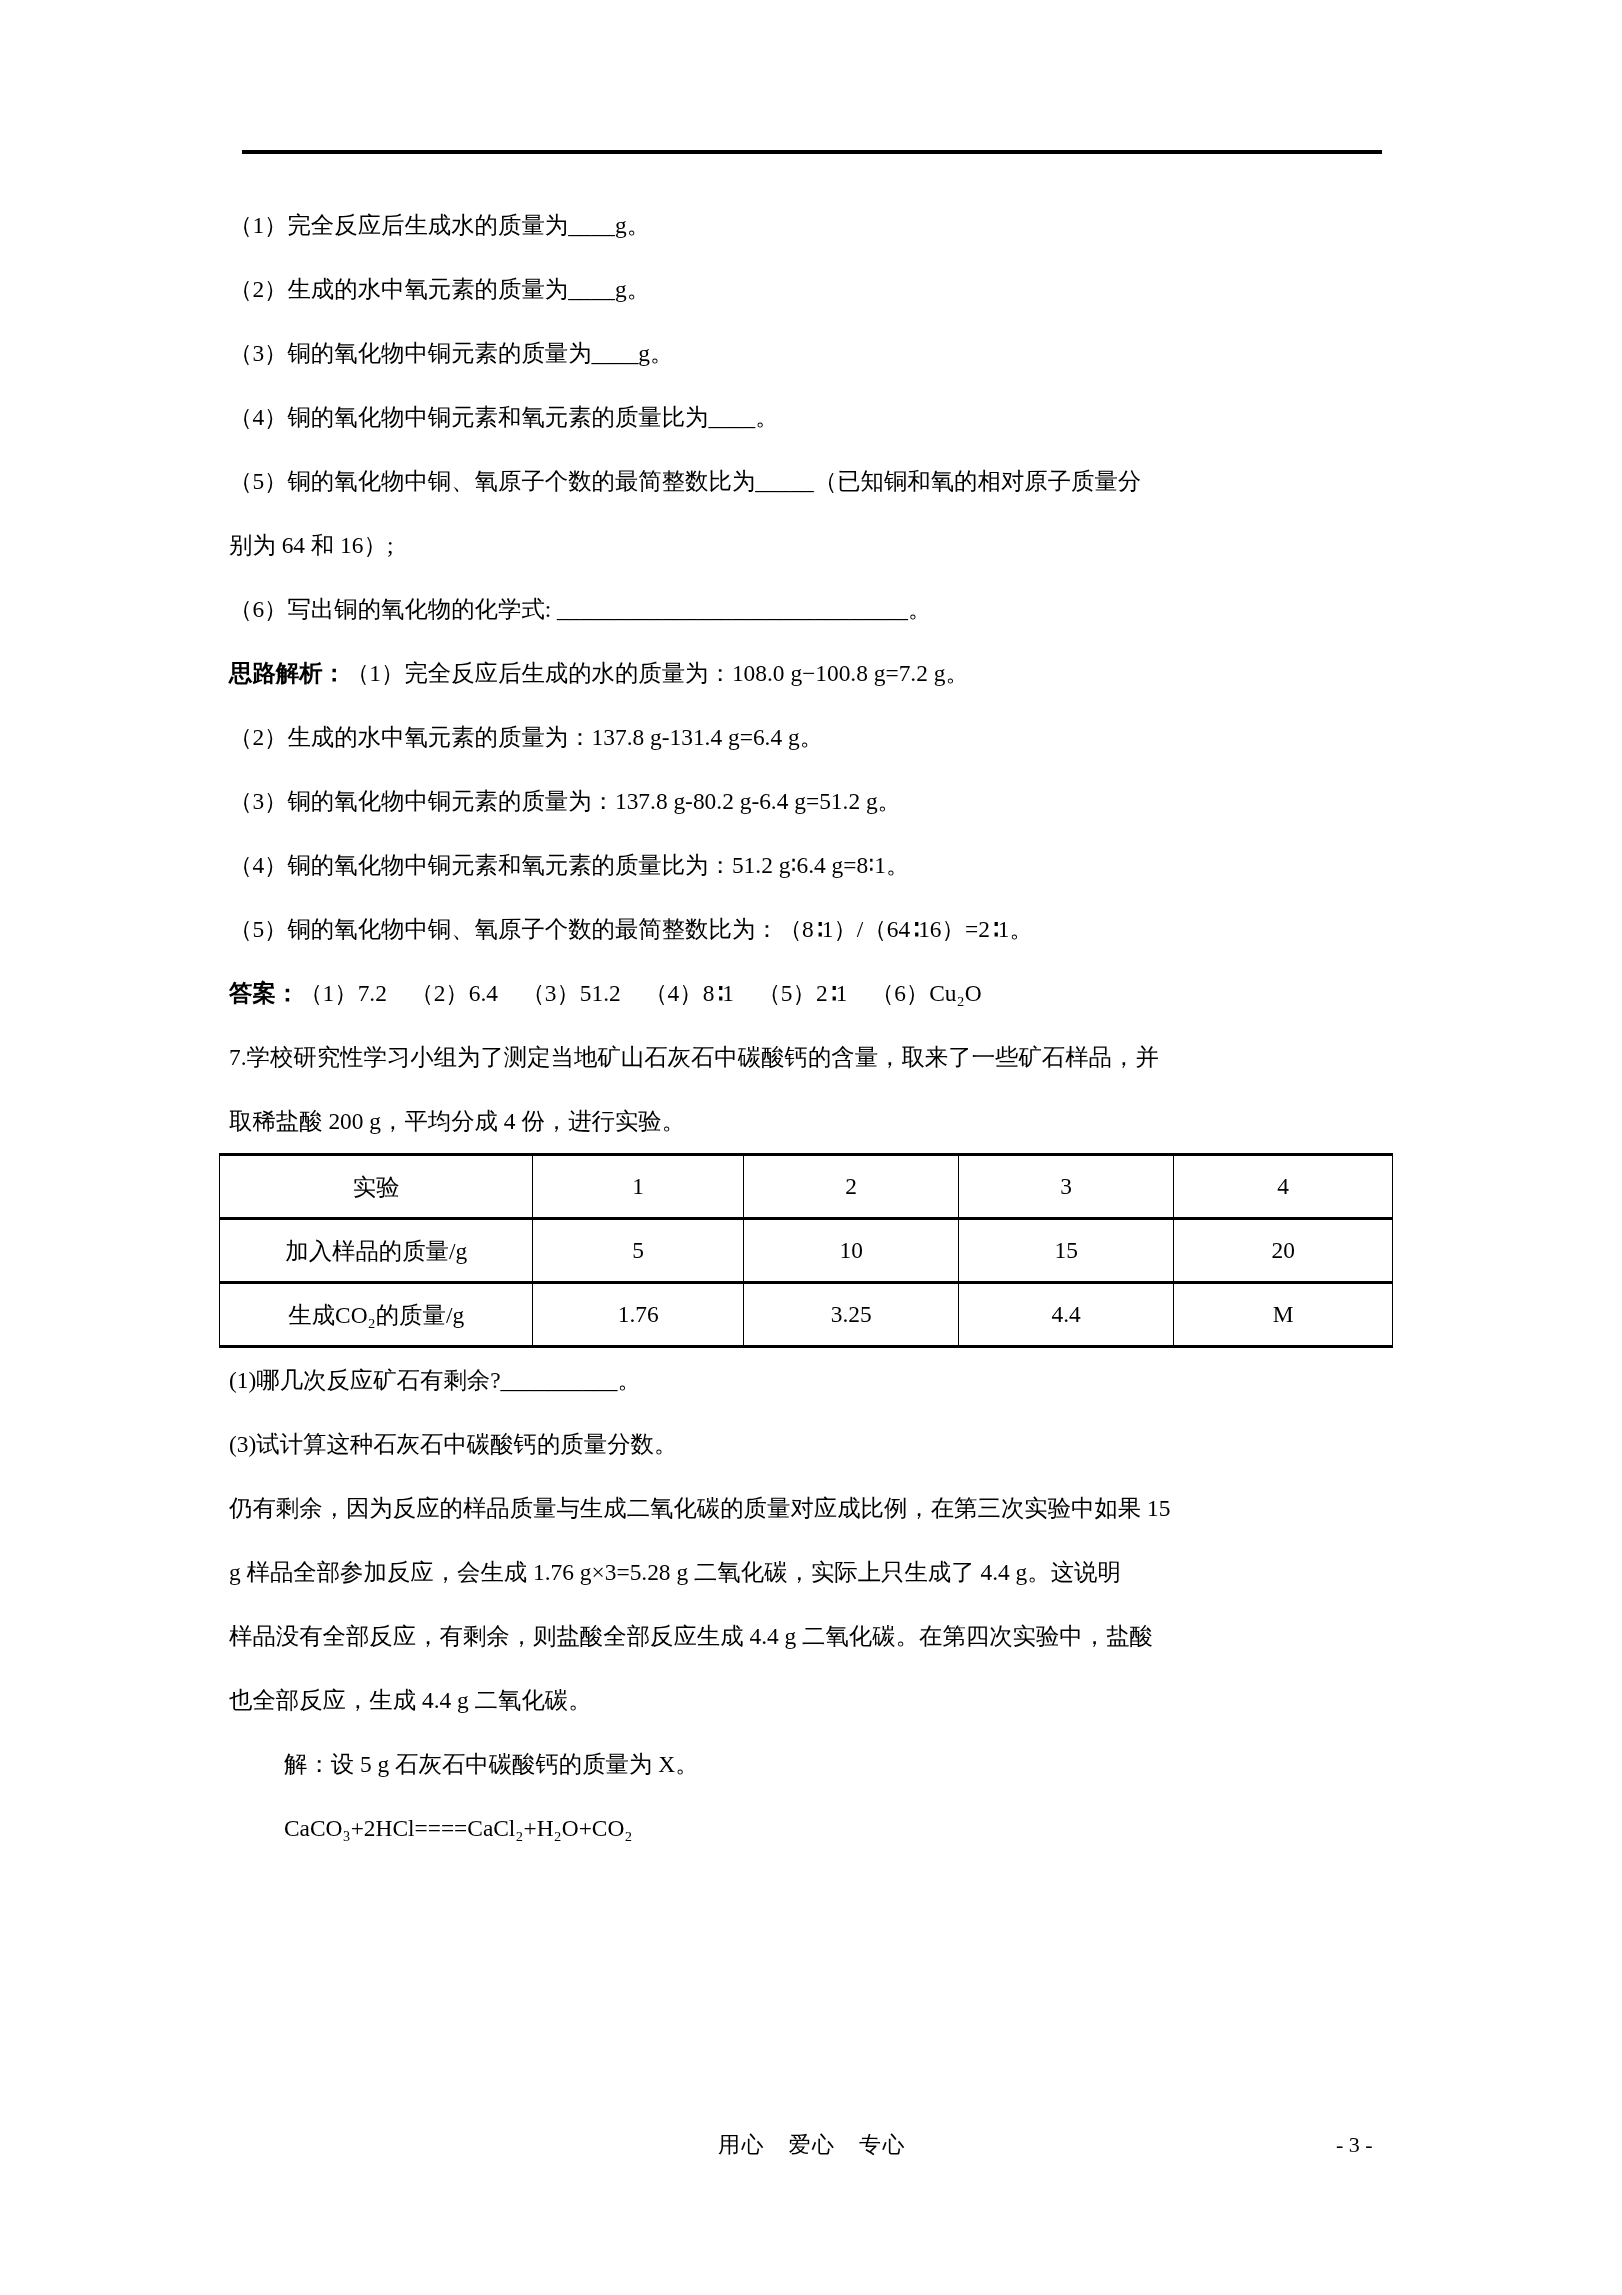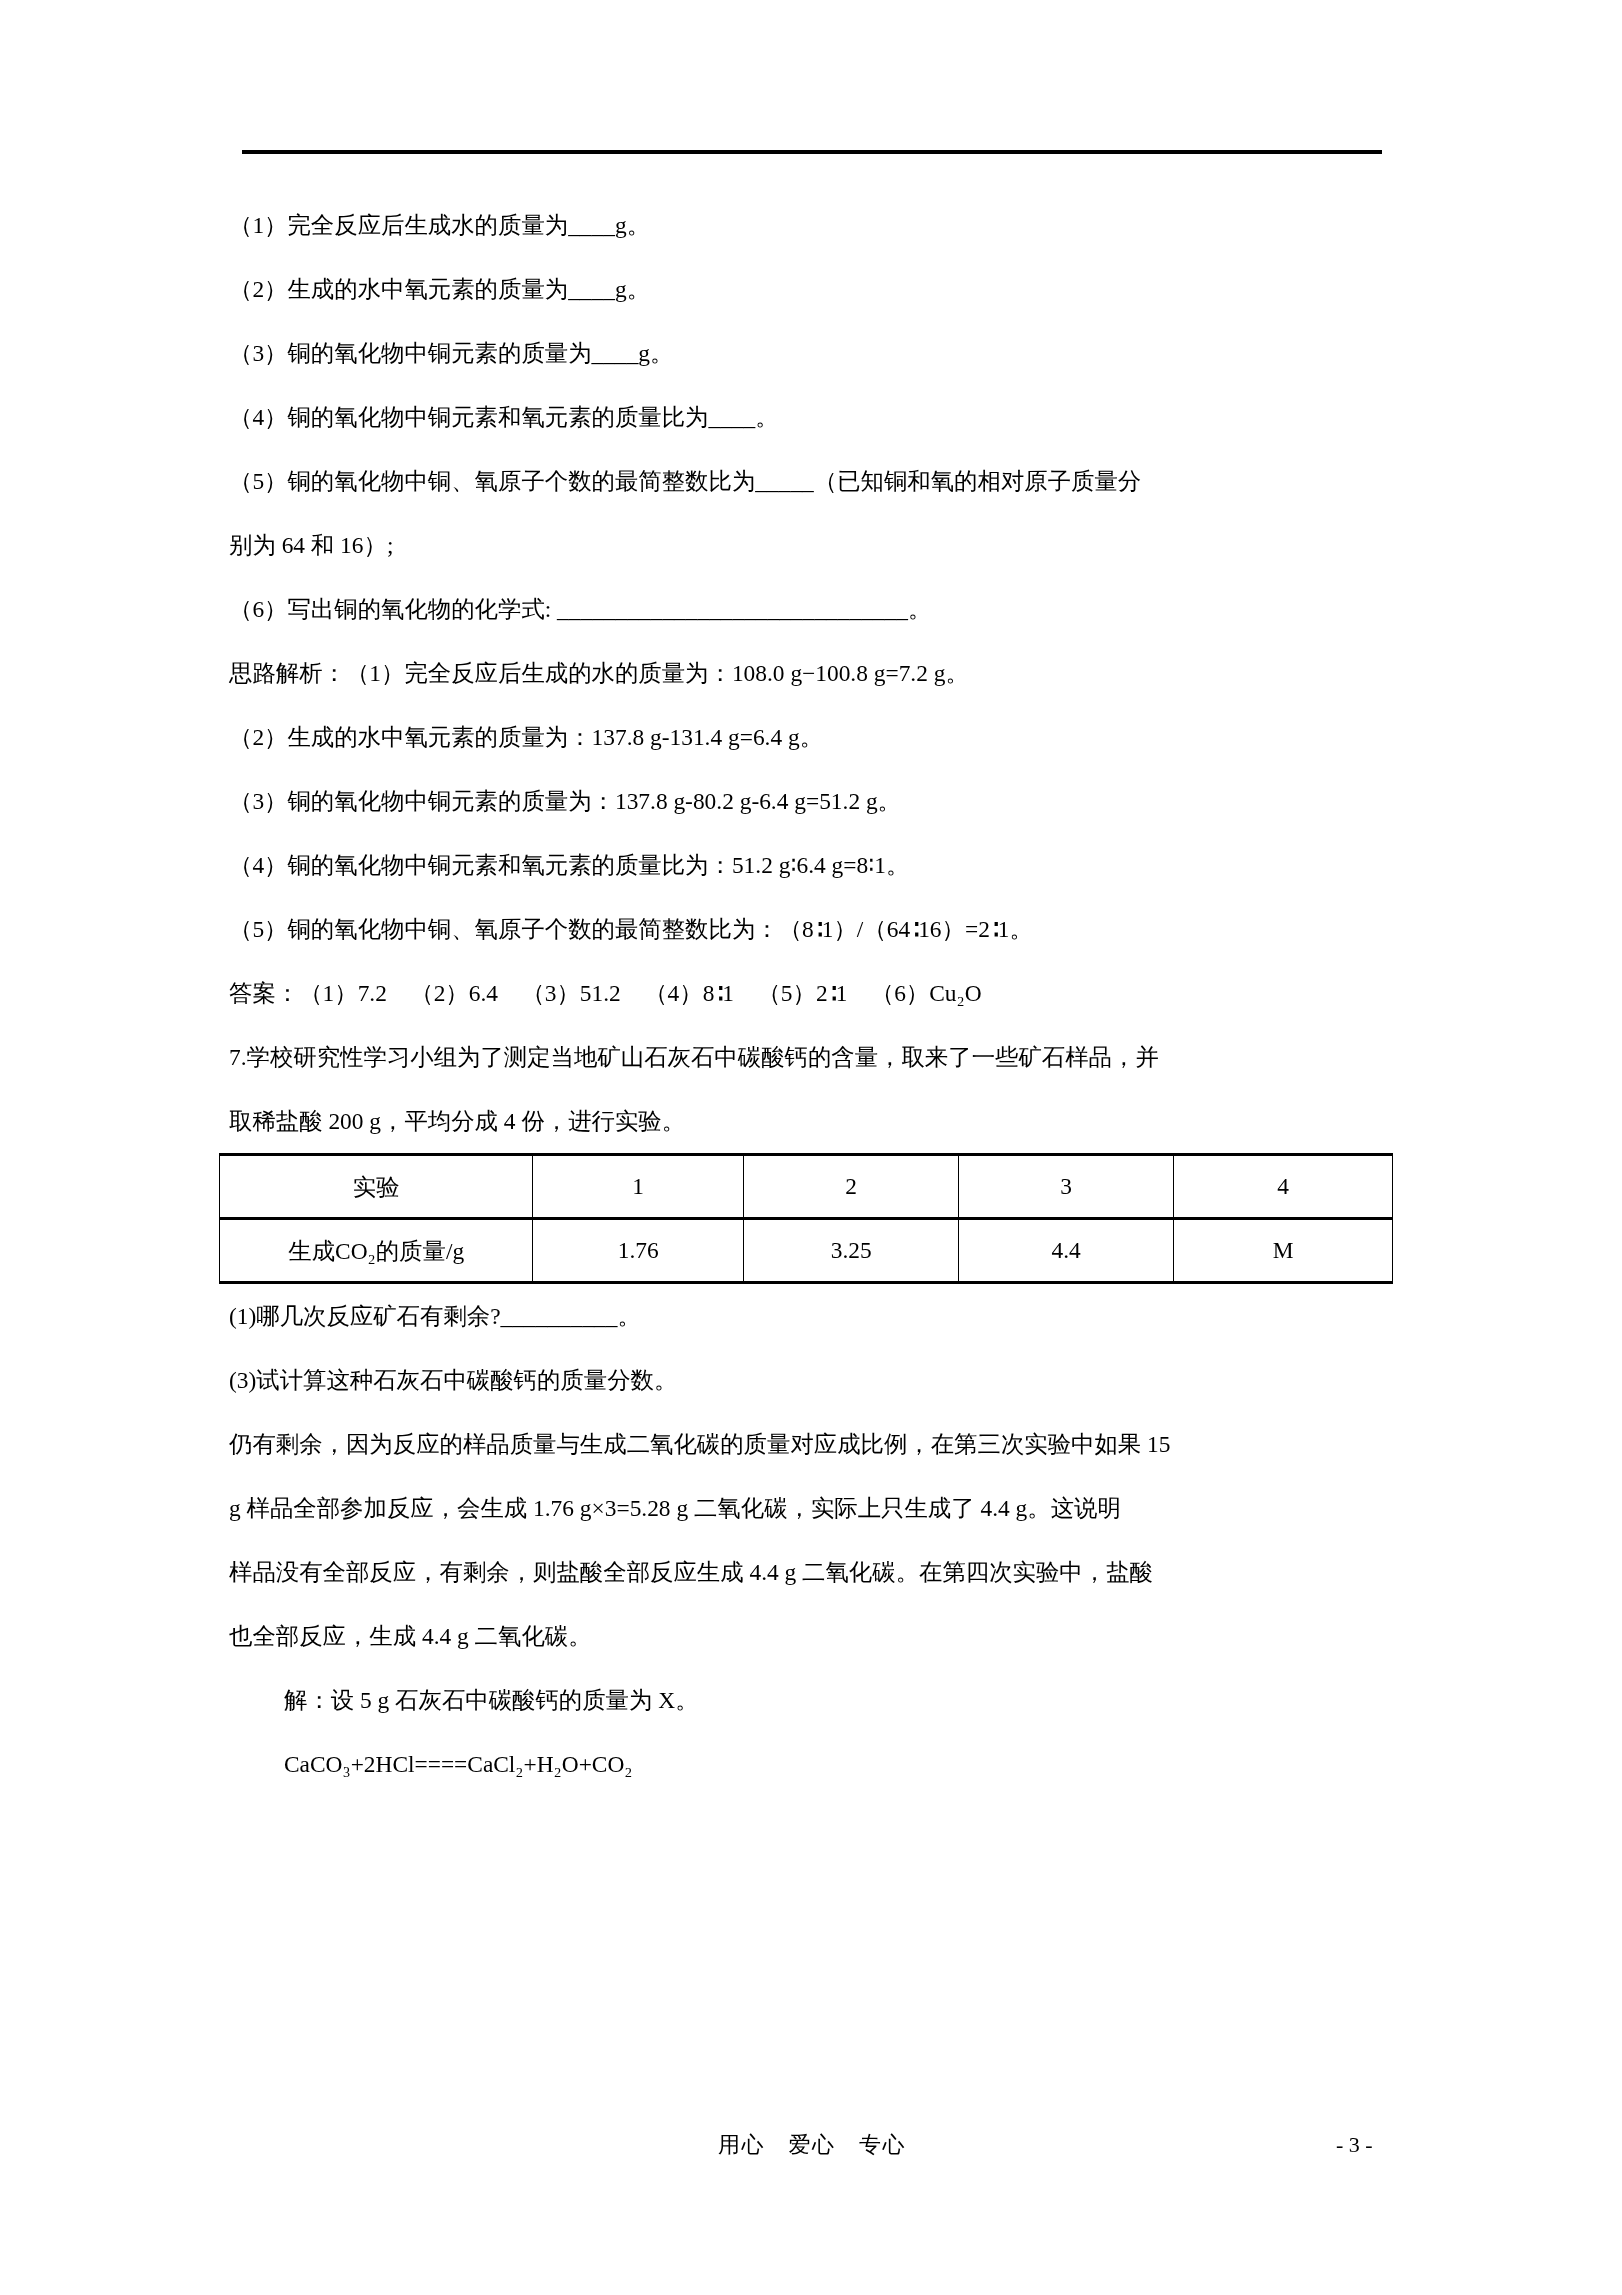--- a/index.html
+++ b/index.html
@@ -26,21 +26,21 @@
     left:229px;
     top:193px;
     width:1200px;
   }
   .line{
     height:64px;
     line-height:64px;
     white-space:nowrap;
   }
   .ind{padding-left:55px;}
-  .bold{font-weight:400;}
+  .bold{font-weight:700;}
   table.exp{
     border-collapse:collapse;
     table-layout:fixed;
     width:1174px;
     margin-left:-9.8px;
   }
   table.exp td{
     border-left:1.5px solid #000;
     border-right:1.5px solid #000;
     border-top:3.8px solid #000;
@@ -108,20 +108,27 @@
       </colgroup>
       <tbody>
         <tr>
           <td>实验</td>
           <td>1</td>
           <td>2</td>
           <td>3</td>
           <td>4</td>
         </tr>
         <tr>
+          <td>加入样品的质量/g</td>
+          <td>5</td>
+          <td>10</td>
+          <td>15</td>
+          <td>20</td>
+        </tr>
+        <tr>
           <td>生成CO₂的质量/g</td>
           <td>1.76</td>
           <td>3.25</td>
           <td>4.4</td>
           <td>M</td>
         </tr>
       </tbody>
     </table>
 
     <div class="line">(1)哪几次反应矿石有剩余?__________。</div>

